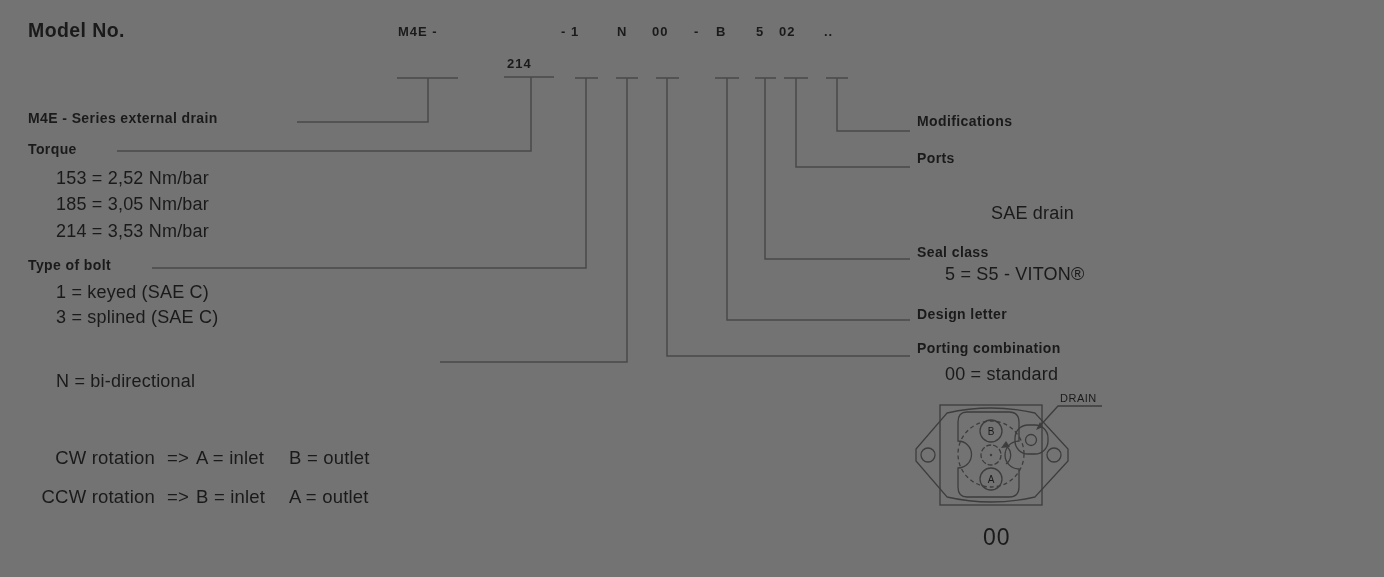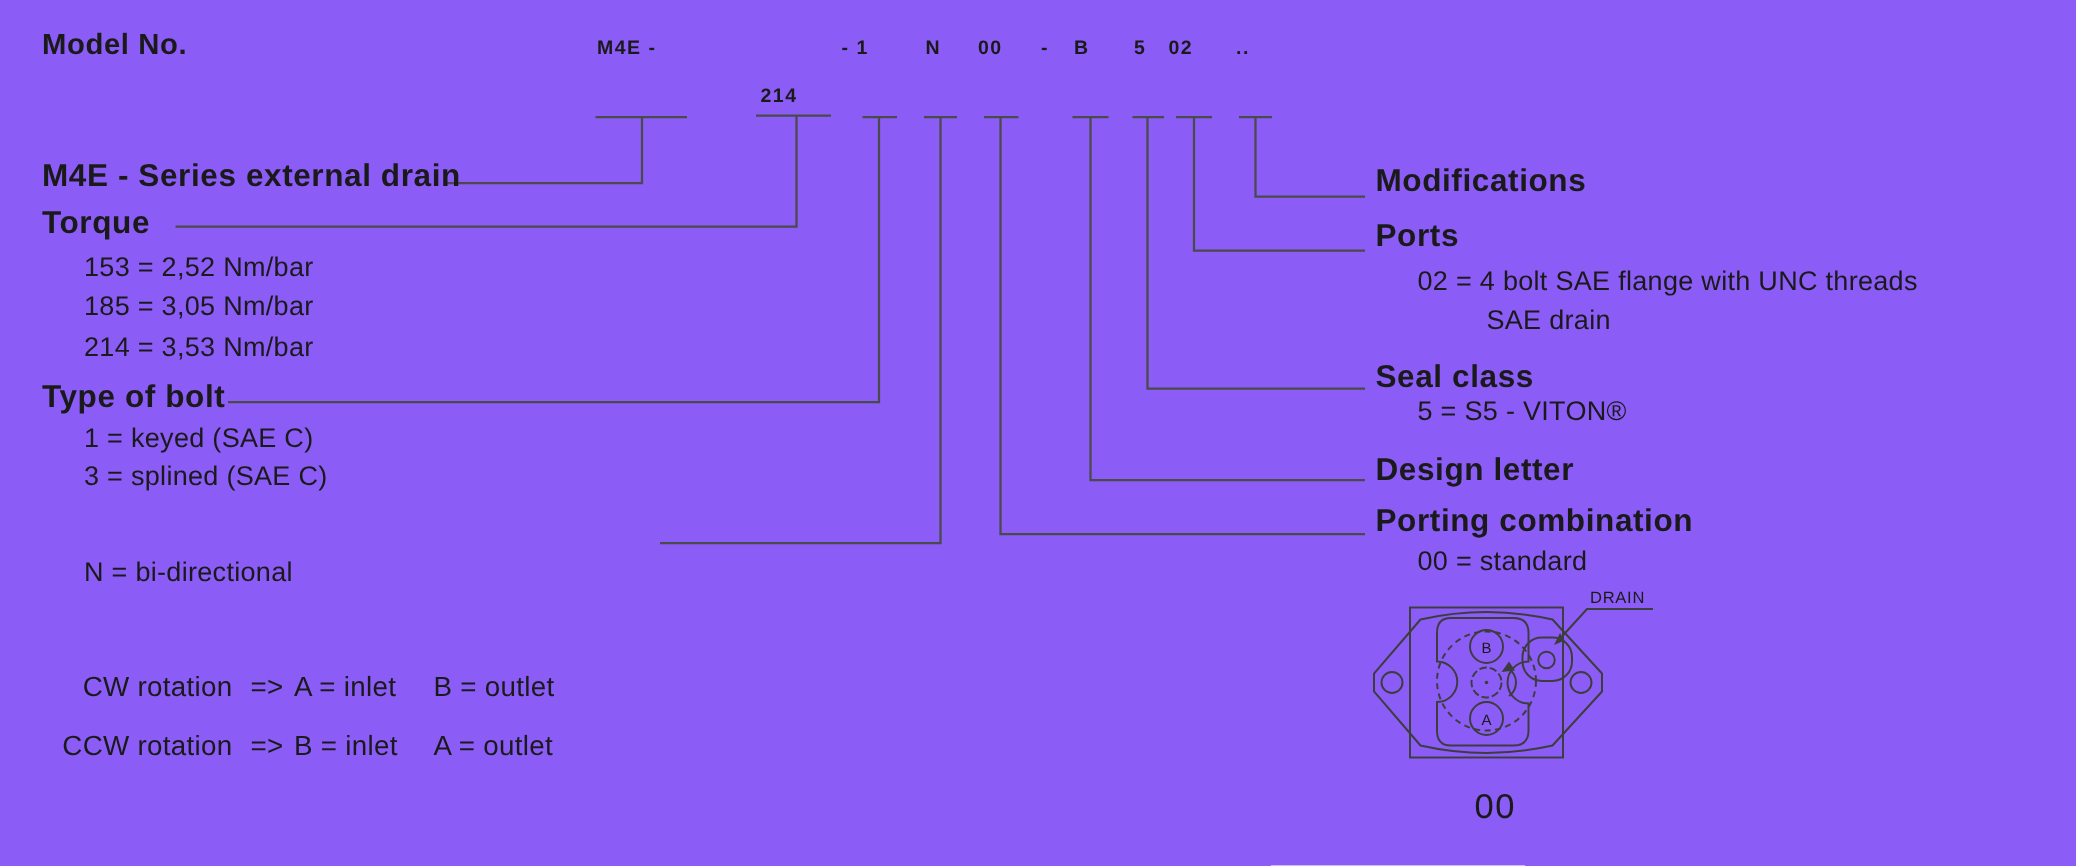--- a/index.html
+++ b/index.html
@@ -1,21 +1,21 @@
 <!DOCTYPE html>
 <html><head>
 <meta charset="utf-8">
 <style>
   html,body { margin:0; padding:0; background:#ffffff; }
   .canvas {
-    position:relative; width:1384px; height:577px; background:#8b5cf6;
+    position:relative; width:1384px; height:577px; background:#737373;
     font-family:"Liberation Sans", sans-serif; color:#1a1a1a; overflow:hidden;
   }
   .abs { position:absolute; white-space:nowrap; line-height:20px; }
-  .h  { font-weight:bold; font-size:21px; letter-spacing:0.4px; }
+  .h  { font-weight:bold; font-size:14px; letter-spacing:0.4px; }
   .t  { font-size:18px; letter-spacing:0.2px;margin-left:28px; }
   .code { position:absolute; white-space:nowrap; font-weight:bold; font-size:13px;
           letter-spacing:1px; line-height:22px; }
   .overlay { position:absolute; left:0; top:0; pointer-events:none; }
   .flange  { position:absolute; pointer-events:none; }
   .legend-row { position:absolute; display:flex; font-size:18.5px; letter-spacing:0.2px; }
   .legend-row .c-dir    { width:125px; text-align:right; }
   .legend-row .c-gap1   { width:12px; }
   .legend-row .c-arrow  { width:26px; }
   .legend-row .c-gap2   { width:3px; }
@@ -59,21 +59,20 @@
   <div class="abs t" style="left:28px; top:168px;">153 = 2,52 Nm/bar</div>
   <div class="abs t" style="left:28px; top:194px;">185 = 3,05 Nm/bar</div>
   <div class="abs t" style="left:28px; top:221px;">214 = 3,53 Nm/bar</div>
   <div class="abs h" style="left:28px; top:255px;">Type of bolt</div>
   <div class="abs t" style="left:28px; top:282px;">1 = keyed (SAE C)</div>
   <div class="abs t" style="left:28px; top:307px;">3 = splined (SAE C)</div>
   <div class="abs t" style="left:28px; top:371px;">N = bi-directional</div>
 
   <div class="abs h" style="left:917px; top:111px;">Modifications</div>
   <div class="abs h" style="left:917px; top:148px;">Ports</div>
-  <div class="abs t" style="left:917px; top:177px;">02 = 4 bolt SAE flange with UNC threads</div>
   <div class="abs t" style="left:963px; top:203px;">SAE drain</div>
   <div class="abs h" style="left:917px; top:242px;">Seal class</div>
   <div class="abs t" style="left:917px; top:264px;">5 = S5 - VITON®</div>
   <div class="abs h" style="left:917px; top:304px;">Design letter</div>
   <div class="abs h" style="left:917px; top:338px;text-align:right;">Porting combination</div>
   <div class="abs t" style="left:917px; top:364px;">00 = standard</div>
 
   <div class="legend-row" style="left:30px; top:447px;">
     <span class="c-dir">CW rotation</span>
     <span class="c-gap1"></span>

